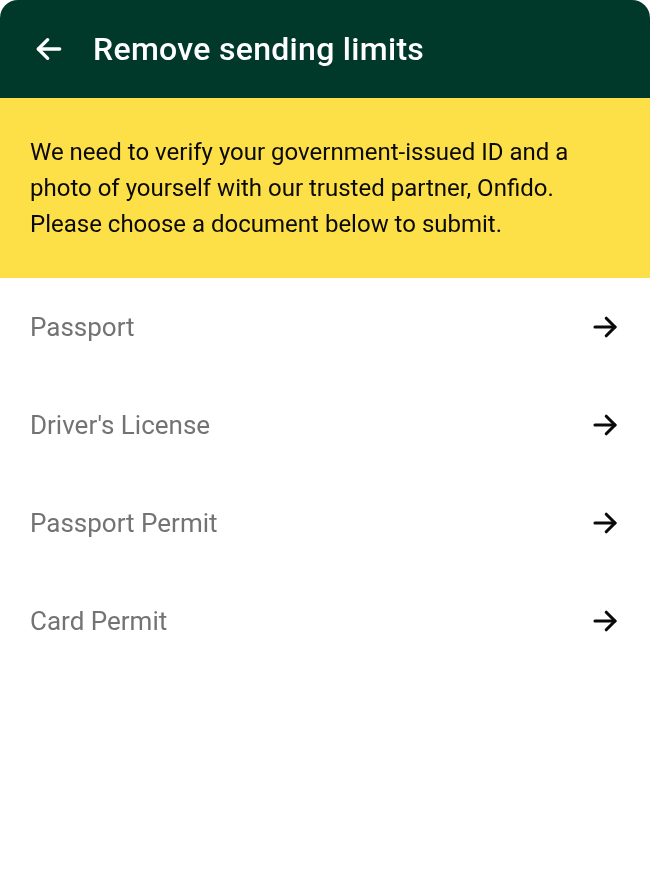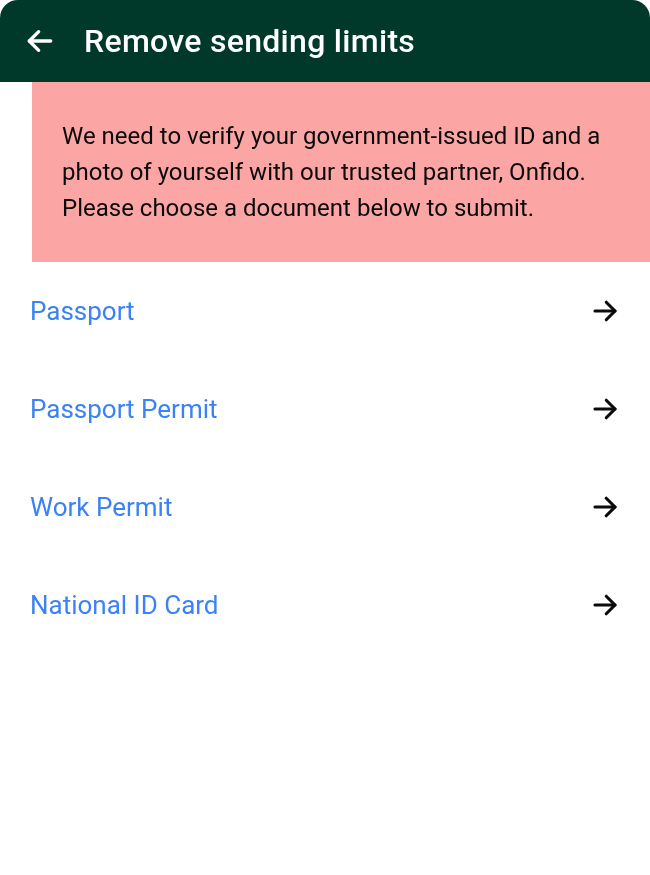--- a/index.html
+++ b/index.html
@@ -9,24 +9,24 @@
     }
     body {
       font-family: -apple-system, BlinkMacSystemFont, 'Segoe UI', Roboto, Helvetica, Arial, sans-serif;
       width: 650px;
       height: 875px;
       background: #ffffff;
       overflow: hidden;
     }
     .header {
       background: #00382a;
-      height: 82px;
+      height: 98px;
       display: flex;
       align-items: center;
-      padding: 0 24px;
+      padding: 0 33px;
       border-radius: 18px 18px 0 0;
     }
     .back-icon {
       color: #ffffff;
       display: flex;
       align-items: center;
       justify-content: center;
       margin-right: 28px;
       cursor: pointer;
     }
@@ -34,42 +34,41 @@
       width: 32px;
       height: 32px;
     }
     .header-title {
       color: #ffffff;
       font-size: 32px;
       font-weight: 500;
       letter-spacing: 0.3px;
     }
     .description-section {
-      background: #fca5a5;
+      background: #fde047;
       padding: 36px 30px 36px 30px;
-      margin-left: 32px;
     }
     .description-text {
       color: #0a0a0a;
       font-size: 24px;
       line-height: 1.5;
       font-weight: 400;
     }
     .list {
       background: #ffffff;
     }
     .list-item {
       display: flex;
       align-items: center;
       justify-content: space-between;
       padding: 34px 30px;
       cursor: pointer;
     }
     .list-item-label {
-      color: #3b82f6;
+      color: #737373;
       font-size: 26px;
       font-weight: 400;
       text-align: center;
     }
     .arrow-icon {
       color: #0a0a0a;
       display: flex;
       align-items: center;
     }
     .arrow-icon svg {
@@ -98,39 +97,39 @@
   <div class="list-item">
     <span class="list-item-label">Passport</span>
     <span class="arrow-icon">
       <svg viewBox="0 0 24 24" fill="none" stroke="currentColor" stroke-width="2.5" stroke-linecap="round" stroke-linejoin="round">
         <line x1="4" y1="12" x2="20" y2="12"></line>
         <polyline points="13 5 20 12 13 19"></polyline>
       </svg>
     </span>
   </div>
   <div class="list-item">
+    <span class="list-item-label">Driver's License</span>
+    <span class="arrow-icon">
+      <svg viewBox="0 0 24 24" fill="none" stroke="currentColor" stroke-width="2.5" stroke-linecap="round" stroke-linejoin="round">
+        <line x1="4" y1="12" x2="20" y2="12"></line>
+        <polyline points="13 5 20 12 13 19"></polyline>
+      </svg>
+    </span>
+  </div>
+  <div class="list-item">
     <span class="list-item-label">Passport Permit</span>
     <span class="arrow-icon">
       <svg viewBox="0 0 24 24" fill="none" stroke="currentColor" stroke-width="2.5" stroke-linecap="round" stroke-linejoin="round">
         <line x1="4" y1="12" x2="20" y2="12"></line>
         <polyline points="13 5 20 12 13 19"></polyline>
       </svg>
     </span>
   </div>
   <div class="list-item">
-    <span class="list-item-label">Work Permit</span>
-    <span class="arrow-icon">
-      <svg viewBox="0 0 24 24" fill="none" stroke="currentColor" stroke-width="2.5" stroke-linecap="round" stroke-linejoin="round">
-        <line x1="4" y1="12" x2="20" y2="12"></line>
-        <polyline points="13 5 20 12 13 19"></polyline>
-      </svg>
-    </span>
-  </div>
-  <div class="list-item">
-    <span class="list-item-label">National ID Card</span>
+    <span class="list-item-label">Card Permit</span>
     <span class="arrow-icon">
       <svg viewBox="0 0 24 24" fill="none" stroke="currentColor" stroke-width="2.5" stroke-linecap="round" stroke-linejoin="round">
         <line x1="4" y1="12" x2="20" y2="12"></line>
         <polyline points="13 5 20 12 13 19"></polyline>
       </svg>
     </span>
   </div>
 </div>
 
 </body></html>

